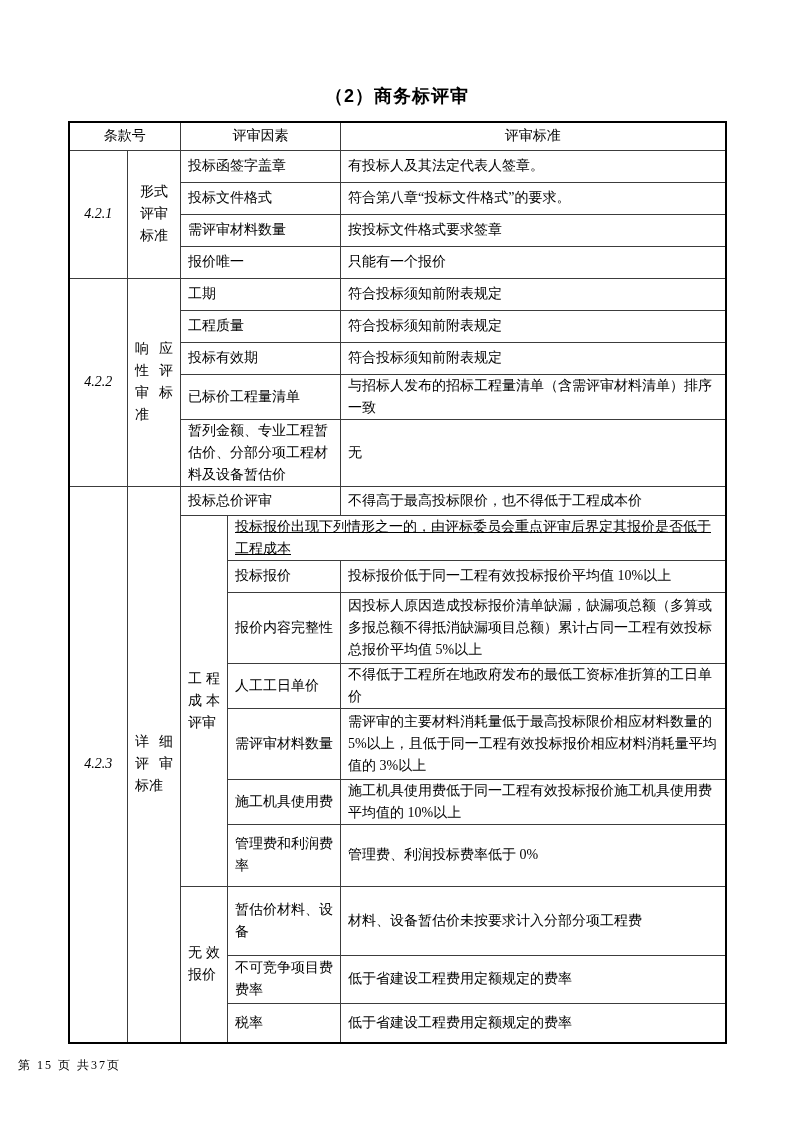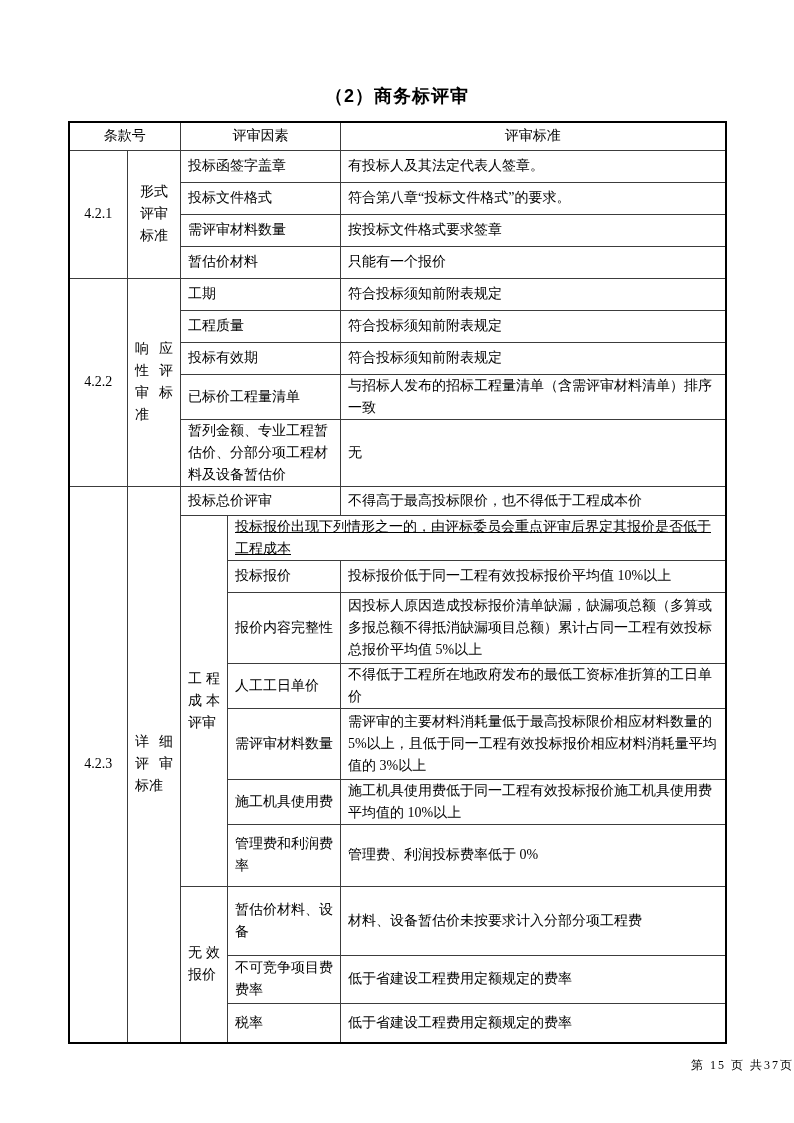--- a/index.html
+++ b/index.html
@@ -32,39 +32,39 @@
     border: 1px solid #3c3c3c;
     font-size: 14px;
     font-weight: normal;
     line-height: 22px;
     padding: 0 7px;
     vertical-align: middle;
     overflow: hidden;
     word-break: break-all;
   }
   table.eval th { text-align: center; padding: 2px 18px; }
-  td.clause { text-align: center; padding: 2px 2px; font-family: "Liberation Serif", serif; }
+  td.clause { text-align: center; padding: 2px 2px; font-family: "Liberation Serif", serif; font-style: italic; }
   td.cat {
     text-align: justify;
     text-justify: inter-character;
     padding: 2px 6px;
     line-height: 30px;
   }
   td.cat-center { text-align: center; }
   td.grp {
     text-align: justify;
     text-justify: inter-character;
     padding: 2px 6px;
     line-height: 32px;
   }
   td.factor { text-align: left; padding: 2px 4px 2px 7px; }
   td.std { text-align: left; }
   td.note { text-align: left; text-decoration: underline; }
   .footer {
-    text-align: right;
+    text-align: left;
     font-size: 12px;
     margin-top: 13px;
     letter-spacing: 2px;
     margin-left: 18px;
   }
 </style>
 </head>
 <body>
 
 <div class="page">
@@ -95,21 +95,21 @@
     </tr>
     <tr style="height:32px">
       <td colspan="2" class="factor">投标文件格式</td>
       <td class="std">符合第八章“投标文件格式”的要求。</td>
     </tr>
     <tr style="height:32px">
       <td colspan="2" class="factor">需评审材料数量</td>
       <td class="std">按投标文件格式要求签章</td>
     </tr>
     <tr style="height:32px">
-      <td colspan="2" class="factor">暂估价材料</td>
+      <td colspan="2" class="factor">报价唯一</td>
       <td class="std">只能有一个报价</td>
     </tr>
 
     <tr style="height:32px">
       <td rowspan="5" class="clause">4.2.2</td>
       <td rowspan="5" class="cat">响应性评审标准</td>
       <td colspan="2" class="factor">工期</td>
       <td class="std">符合投标须知前附表规定</td>
     </tr>
     <tr style="height:32px">

